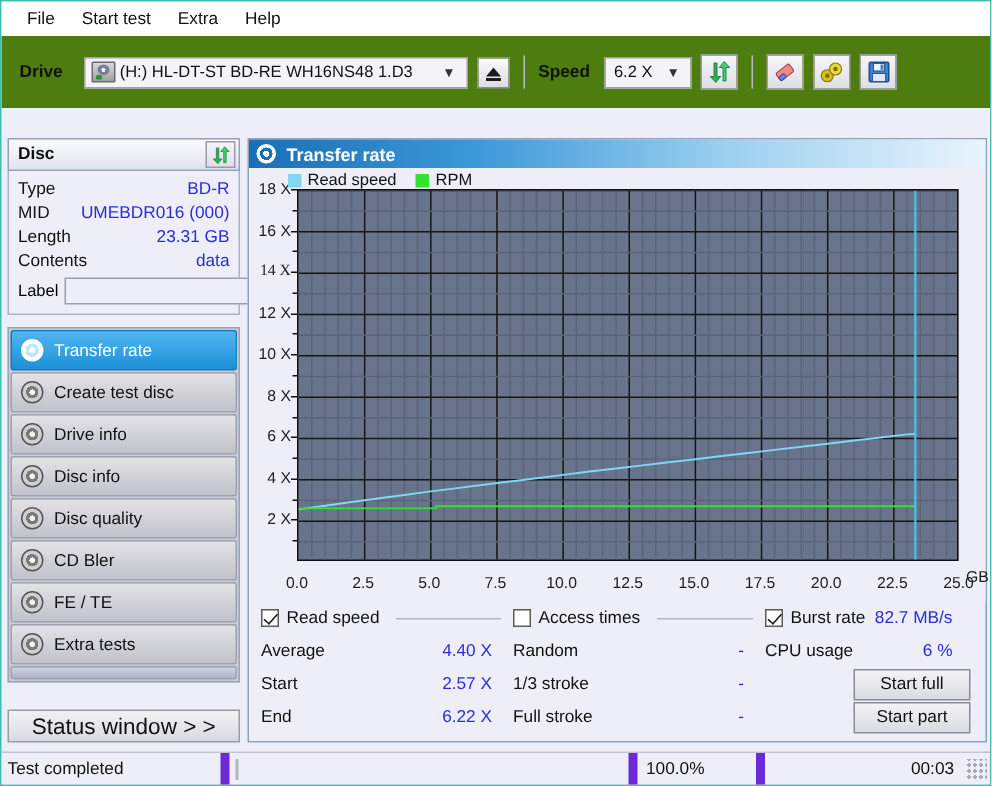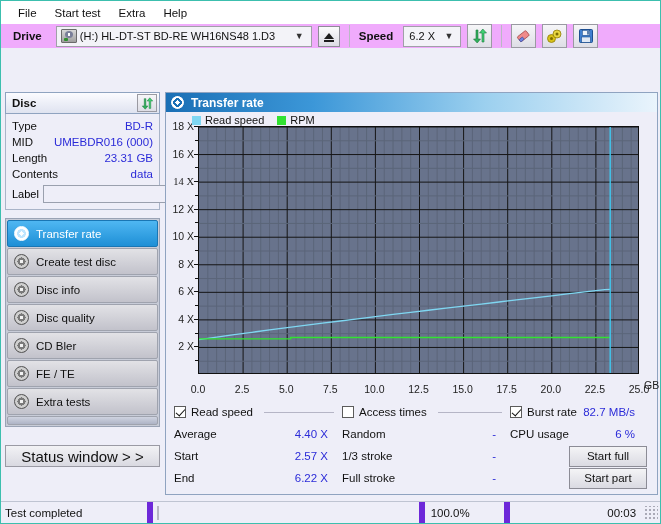--- a/index.html
+++ b/index.html
@@ -66,22 +66,22 @@
   }
   .menu-item {
     padding: 2px 9px;
     font-size: 11.5px;
     color: #111;
     cursor: default;
   }
 
   
   .drivebar {
-    height: 24px;
-    background: #f0abfc;
+    height: 48px;
+    background: #4d7c0f;
     display: flex;
     align-items: center;
     padding: 0 6px;
     gap: 6px;
   }
   .lbl-bold { font-weight: bold; font-size: 11.5px; color: #111; }
   .combo {
     height: 21px;
     background: #f3f3f8;
     border: 1px solid #a0a0a8;
@@ -526,20 +526,24 @@
     </div>
 
     <div class="nav">
       <div class="nav-item active">
         <span class="nav-ico"></span>
         <span>Transfer rate</span>
       </div>
       <div class="nav-item">
         <span class="nav-ico"></span>
         <span>Create test disc</span>
+      </div>
+      <div class="nav-item">
+        <span class="nav-ico"></span>
+        <span>Drive info</span>
       </div>
       <div class="nav-item">
         <span class="nav-ico"></span>
         <span>Disc info</span>
       </div>
       <div class="nav-item">
         <span class="nav-ico"></span>
         <span>Disc quality</span>
       </div>
       <div class="nav-item">

